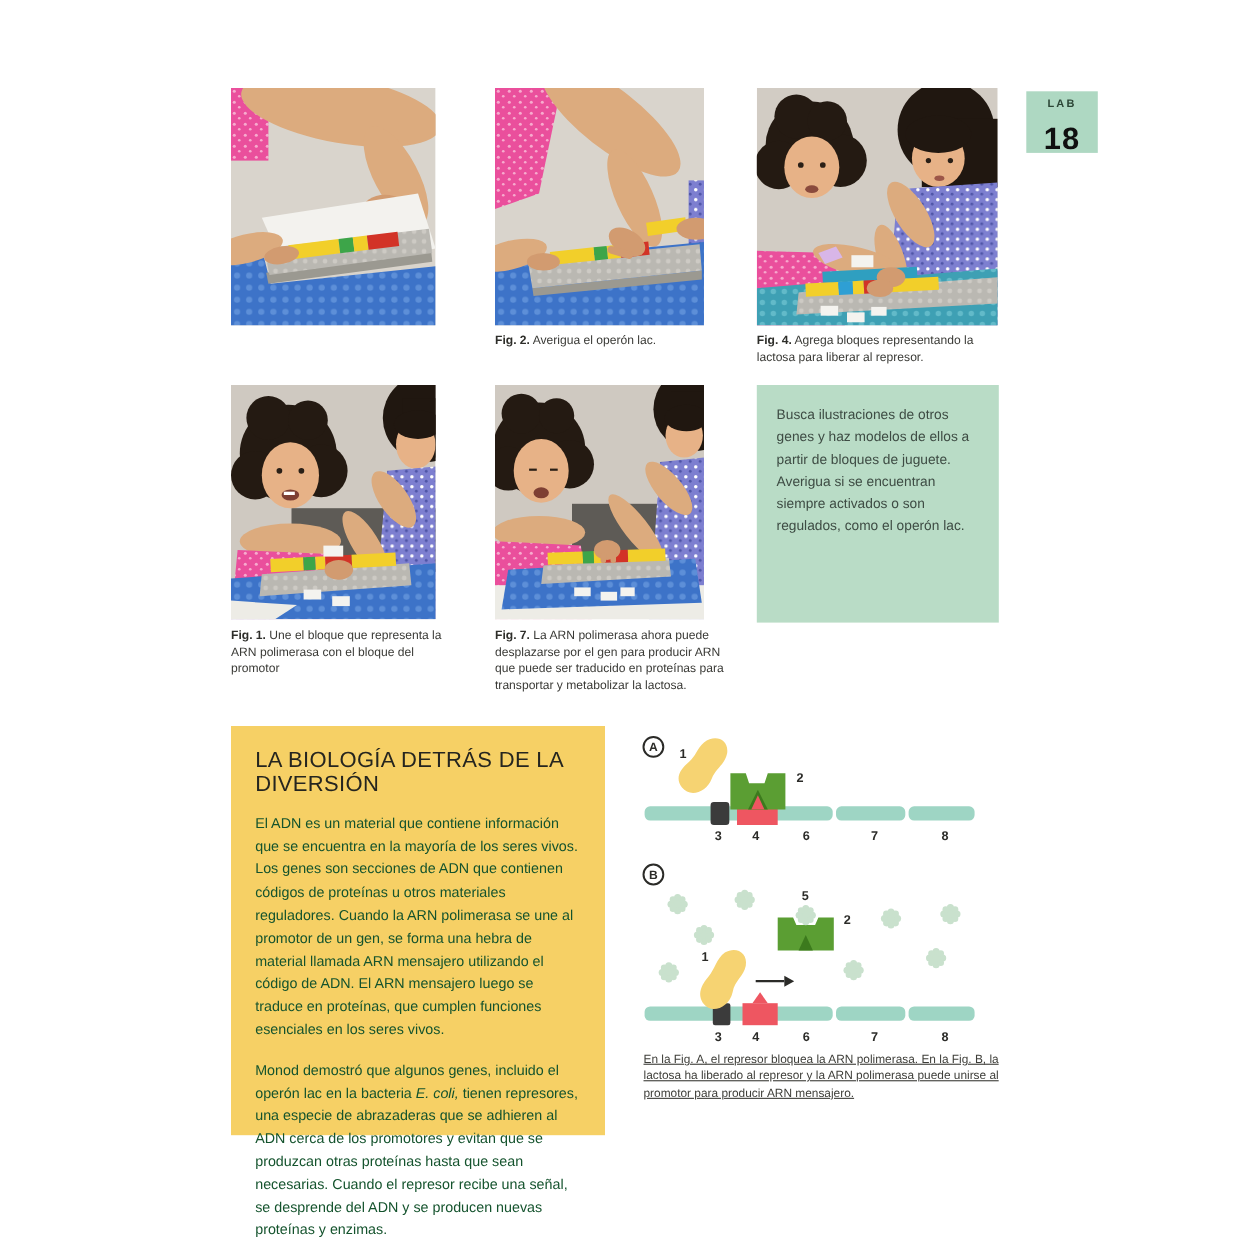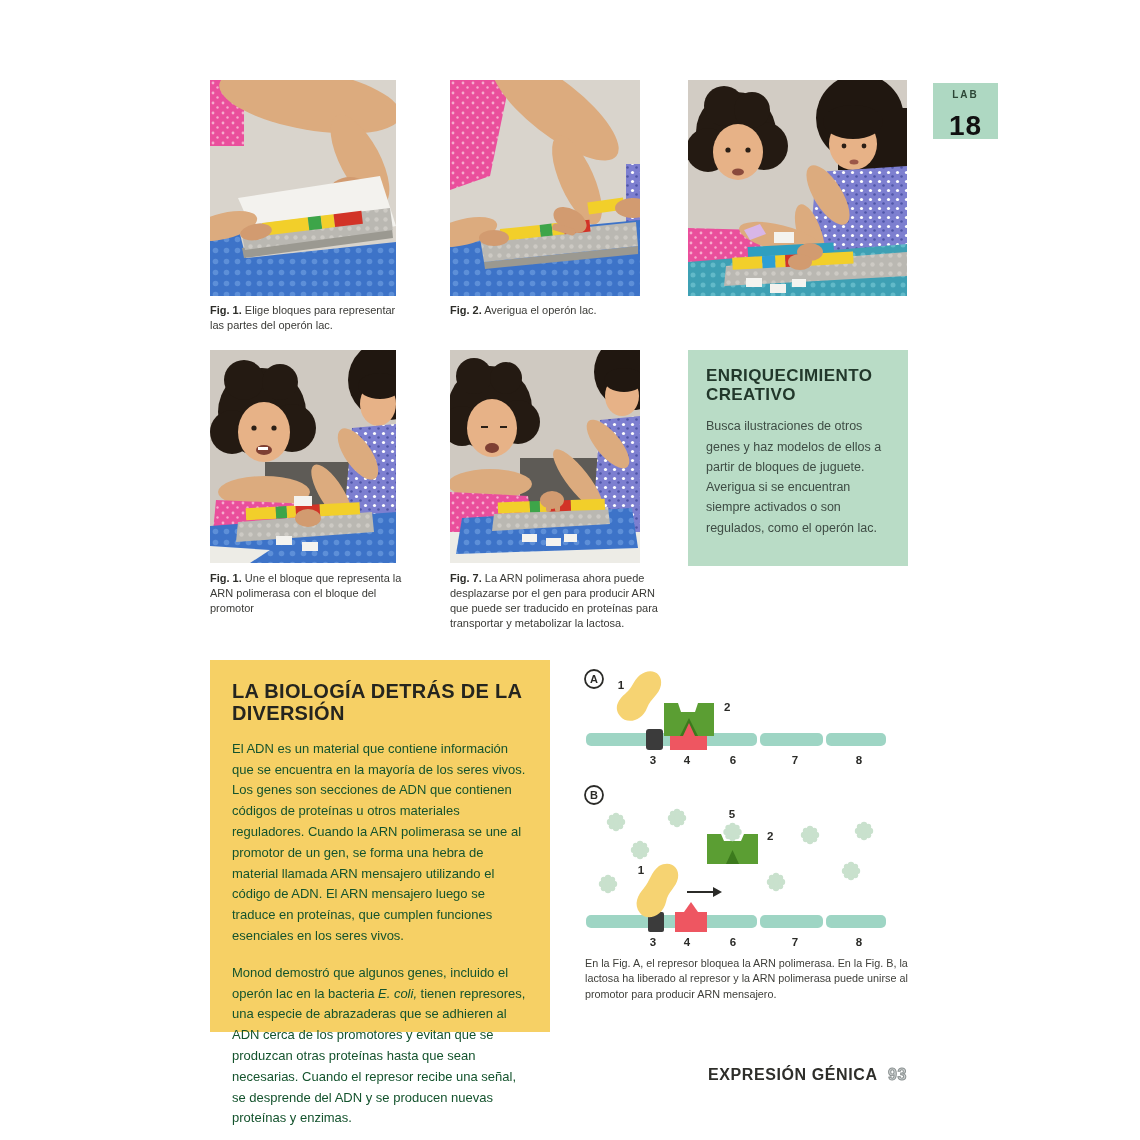--- a/index.html
+++ b/index.html
@@ -22,31 +22,31 @@
   
   .enrich{position:absolute;left:688px;top:350px;width:220px;height:216px;
           background:var(--enrichment_bg,#b9dcc6);box-sizing:border-box;padding:17px 18px;}
   .enrich h3{margin:0 0 12px 0;font-size:17px;line-height:1.1;font-weight:800;
              color:#22382b;letter-spacing:.4px;}
   .enrich p{margin:0;font-size:12.5px;line-height:1.62;color:#3e4c44;}
 
   
   .bio{position:absolute;left:210px;top:660px;width:340px;height:372px;
        background:var(--biology_bg,#f6d065);box-sizing:border-box;padding:20px 22px;}
-  .bio h2{margin:0 0 14px 0;font-size:20px;line-height:1.12;font-weight:700;
+  .bio h2{margin:0 0 14px 0;font-size:20px;line-height:1.12;font-weight:400;
           color:#25251f;letter-spacing:.3px;}
   .bio p{margin:0 0 16px 0;font-size:13px;line-height:1.6;color:#14532d;}
   .bio p:last-child{margin-bottom:4px;}
 
   
   .diag{position:absolute;}
   .dlab{font:700 11px "Liberation Sans",sans-serif;fill:#2b2b28;}
   .dnum{font:700 11.5px "Liberation Sans",sans-serif;fill:#2b2b28;}
   .dcap{position:absolute;left:585px;top:956px;width:324px;font-size:10.8px;
-        line-height:1.42;color:#3e3e39;font-weight:400;}
+        line-height:1.42;color:#3e3e39;font-weight:400;text-decoration:underline;}
 
   
   .footer{position:absolute;left:585px;top:1066px;width:322px;text-align:right;
           font-size:16px;font-weight:800;letter-spacing:.6px;color:#2e2e2a;}
   .pagenum{color:#cdd1d1;-webkit-text-stroke:1px #8b9191;margin-left:6px;}
 </style>
 </head>
 <body>
 
 <div class="page">
@@ -182,27 +182,27 @@
       <rect x="58" y="198" width="16" height="9"></rect>
       <rect x="82" y="204" width="16" height="9"></rect>
       <rect x="104" y="199" width="14" height="8"></rect>
     </g>
     <g fill="#d29b70">
       <ellipse cx="122" cy="172" rx="13" ry="9"></ellipse>
       <ellipse cx="112" cy="182" rx="12" ry="8"></ellipse>
     </g>
   </svg>
 
-  <div class="cap" style="left:210px;top:303px;width:192px">
-    <b>Fig. 1.</b>
-    <span>Elige bloques para representar las partes del operón lac.</span>
-  </div>
   <div class="cap" style="left:450px;top:303px;width:196px">
     <b>Fig. 2.</b>
     <span>Averigua el operón lac.</span>
+  </div>
+  <div class="cap" style="left:688px;top:303px;width:220px">
+    <b>Fig. 4.</b>
+    <span>Agrega bloques representando la lactosa para liberar al represor.</span>
   </div>
 
   <svg class="photo" style="left:210px;top:350px" width="186" height="213" viewBox="0 0 186 213">
     <rect width="186" height="213" fill="#cfc9c1"></rect>
     <rect x="55" y="112" width="131" height="58" fill="#5e5b56"></rect>
     <g>
       <circle cx="178" cy="30" r="40" fill="#201710"></circle>
         <rect x="156" y="12" width="30" height="54" fill="#201710"></rect>
       <ellipse cx="168" cy="54" rx="18" ry="22" fill="#e7b287"></ellipse>
       <ellipse cx="170" cy="36" rx="22" ry="13" fill="#201710"></ellipse>
@@ -283,21 +283,20 @@
       <rect x="114" y="184" width="13" height="8"></rect>
     </g>
     <g fill="#d29b70">
       <ellipse cx="102" cy="150" rx="12" ry="9"></ellipse>
       <rect x="96" y="152" width="5" height="10" rx="2.5"></rect>
       <rect x="105" y="152" width="5" height="10" rx="2.5"></rect>
     </g>
   </svg>
 
   <div class="enrich">
-    <h3>ENRIQUECIMIENTO CREATIVO</h3>
     <p>Busca ilustraciones de otros genes y haz modelos de ellos a partir de bloques de juguete. Averigua si se encuentran siempre activados o son regulados, como el operón lac.</p>
   </div>
 
   <div class="cap" style="left:210px;top:571px;width:196px">
     <b>Fig. 1.</b>
     <span>Une el bloque que representa la ARN polimerasa con el bloque del promotor</span>
   </div>
   <div class="cap" style="left:450px;top:571px;width:208px">
     <b>Fig. 7.</b>
     <span>La ARN polimerasa ahora puede desplazarse por el gen para producir ARN que puede ser traducido en proteínas para transportar y metabolizar la lactosa.</span>
@@ -389,18 +388,14 @@
       <text x="70" y="168" text-anchor="middle" class="dnum">3</text>
       <text x="104" y="168" text-anchor="middle" class="dnum">4</text>
       <text x="150" y="168" text-anchor="middle" class="dnum">6</text>
       <text x="212" y="168" text-anchor="middle" class="dnum">7</text>
       <text x="276" y="168" text-anchor="middle" class="dnum">8</text>
     </g>
   </svg>
 
   <div class="dcap">En la Fig. A, el represor bloquea la ARN polimerasa. En la Fig. B, la lactosa ha liberado al represor y la ARN polimerasa puede unirse al promotor para producir ARN mensajero.</div>
 
-  <div class="footer">
-    <span>EXPRESIÓN GÉNICA</span>
-    <span class="pagenum">93</span>
-  </div>
 
 </div>
 
 </body></html>

